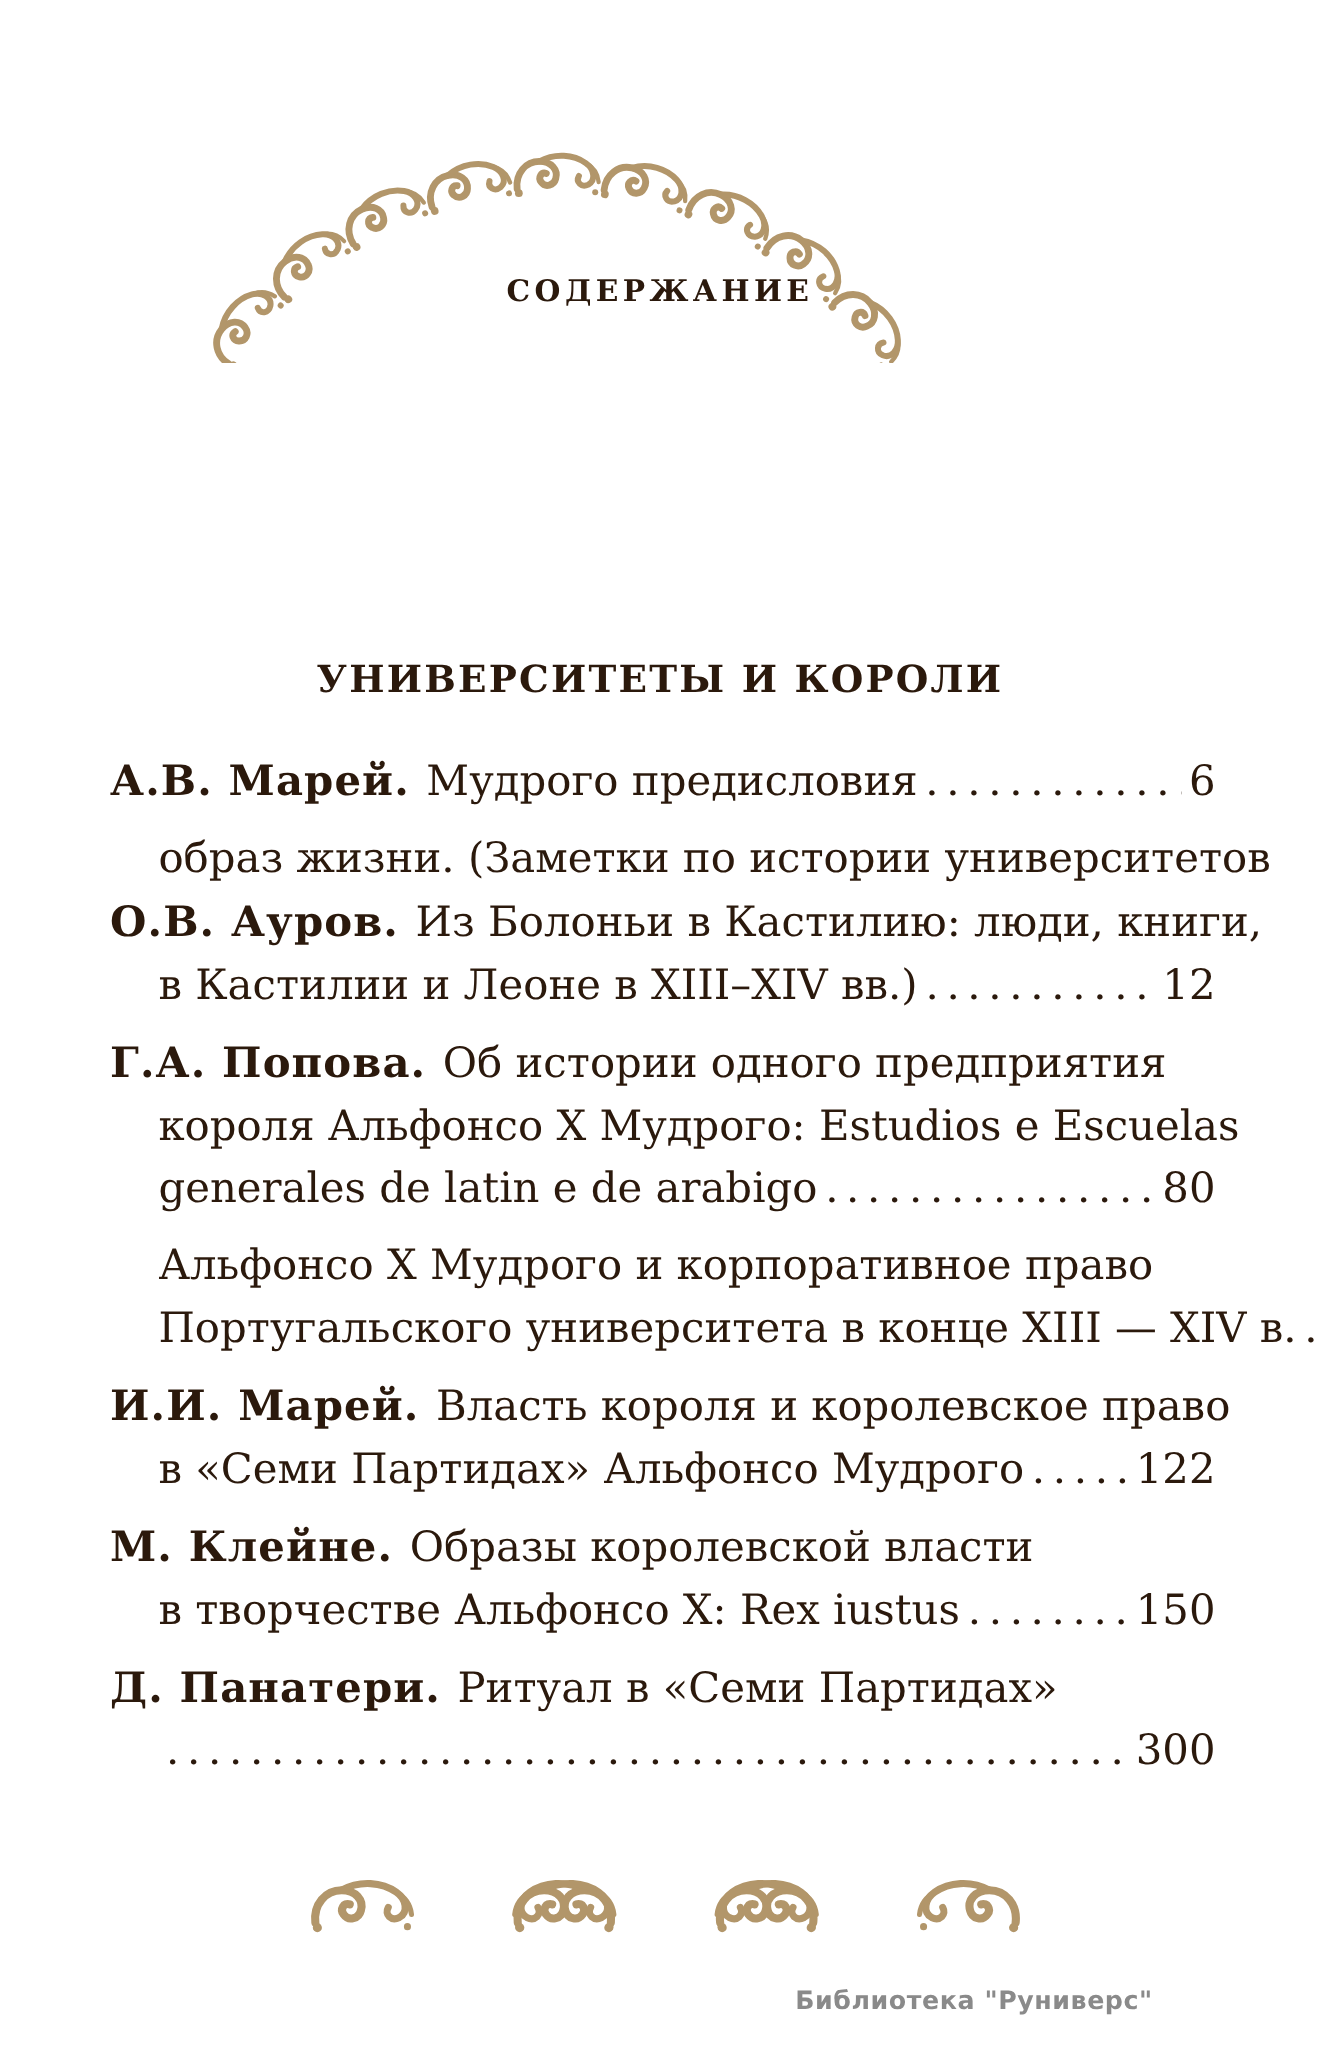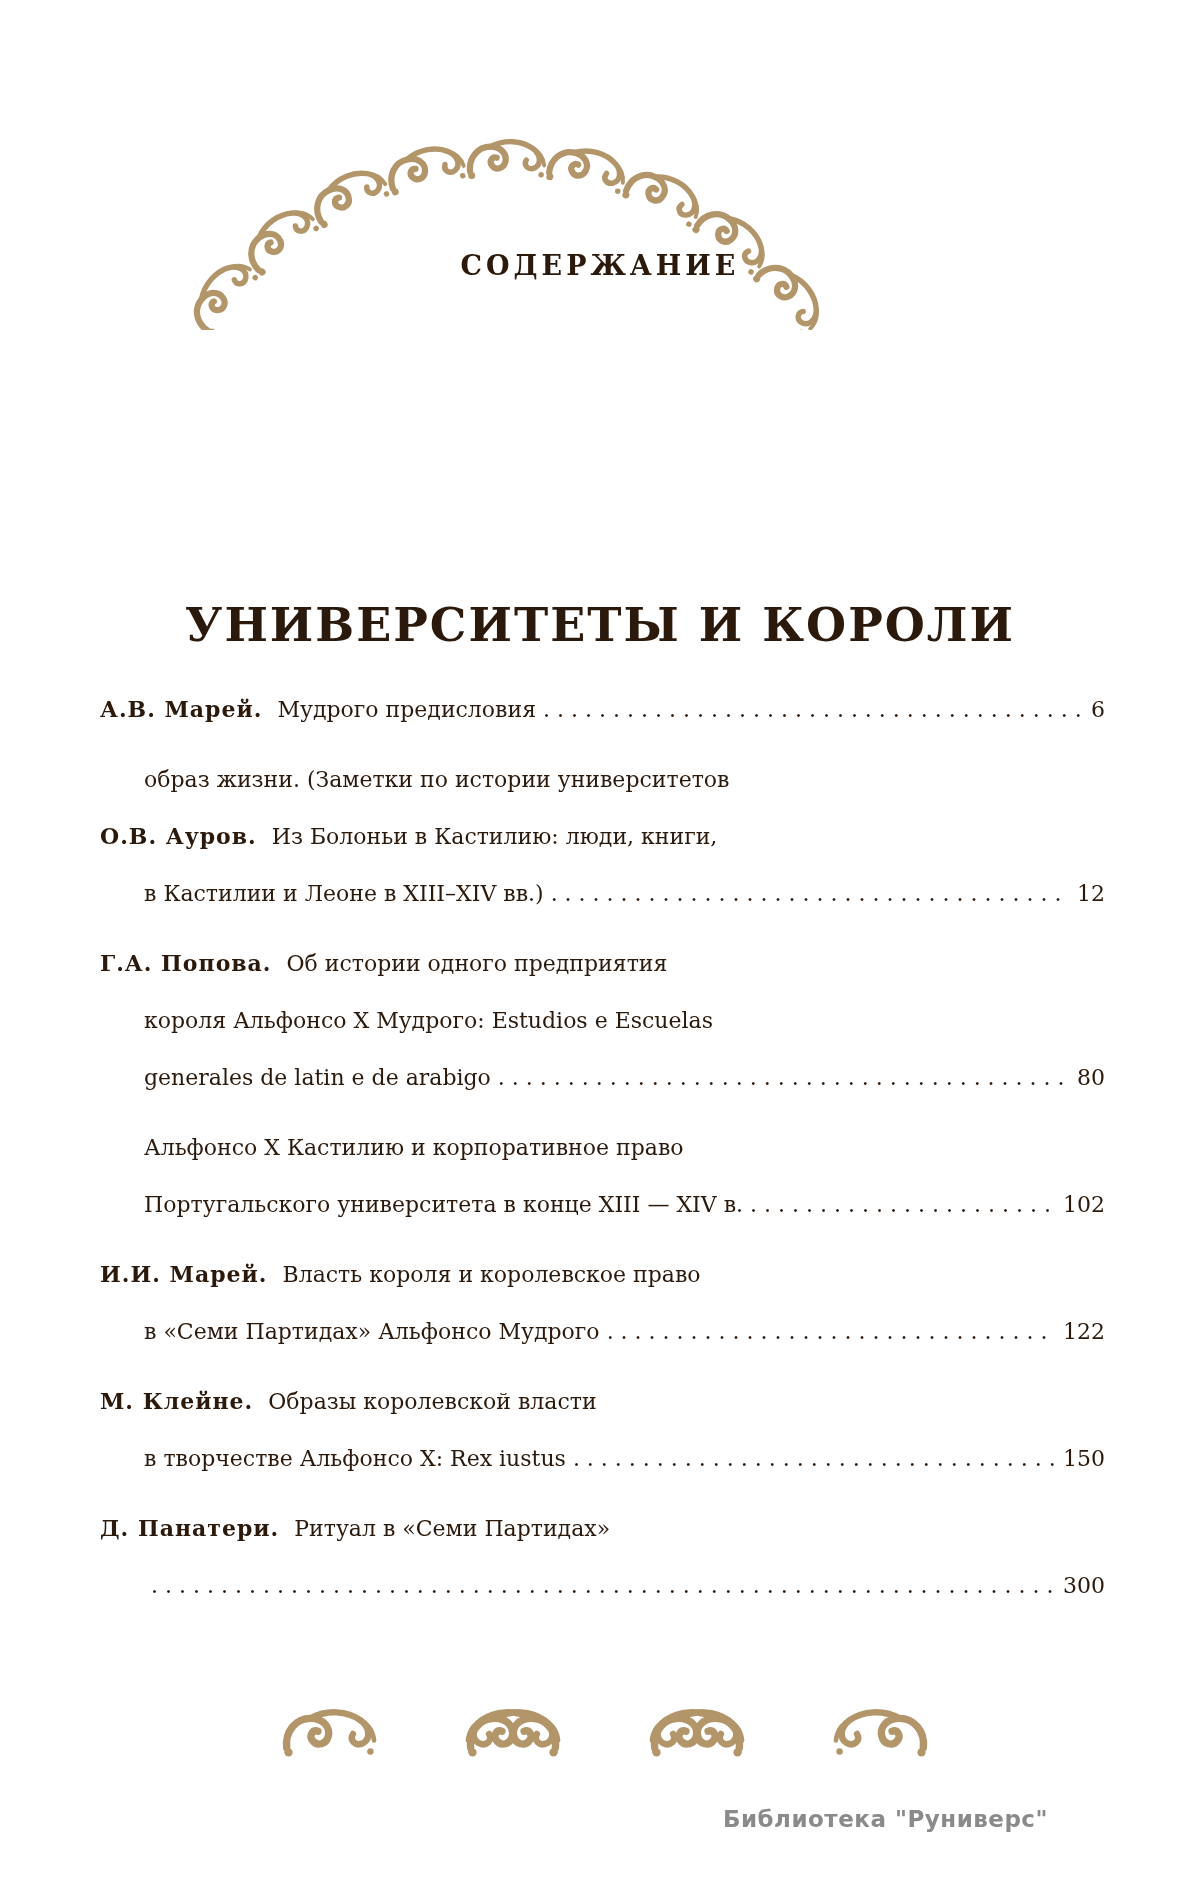--- a/index.html
+++ b/index.html
@@ -24,31 +24,31 @@
 
   .page-title{
     position:absolute;top:250px;left:0;width:100%;
     text-align:center;
     font-size:27px;font-weight:700;letter-spacing:4px;
     color:var(--ink);
   }
   .section-heading{
     position:absolute;top:598px;left:0;width:100%;
     text-align:center;
-    font-size:46px;font-weight:600;letter-spacing:2px;
+    font-size:34px;font-weight:600;letter-spacing:2px;
     color:var(--ink);
   }
 
   .toc{
     position:absolute;left:100px;right:95px;top:681px;
   }
   .entry{margin-bottom:13px;}
   .line{
     display:flex;align-items:baseline;
-    font-size:22px;line-height:57px;
+    font-size:38px;line-height:57px;
     white-space:nowrap;
   }
   .line.cont{padding-left:44px;}
   .author{
     font-weight:700;letter-spacing:1px;
     margin-right:15px;flex-shrink:0;
   }
   .text{flex-shrink:0;}
   .dots{
     flex:1 1 auto;min-width:14px;
@@ -149,21 +149,21 @@
           <span class="text">короля Альфонсо X Мудрого: Estudios e Escuelas</span>
         </div>
         <div class="line cont">
           <span class="text">generales de latin e de arabigo</span>
           <span class="dots"></span>
           <span class="pagenum">80</span>
         </div>
       </div>
       <div class="entry">
         <div class="line cont">
-          <span class="text">Альфонсо X Кастилию и корпоративное право</span>
+          <span class="text">Альфонсо X Мудрого и корпоративное право</span>
         </div>
         <div class="line cont">
           <span class="text">Португальского университета в конце XIII — XIV в.</span>
           <span class="dots"></span>
           <span class="pagenum">102</span>
         </div>
       </div>
       <div class="entry">
         <div class="line">
           <span class="author">И.И. Марей.</span>

